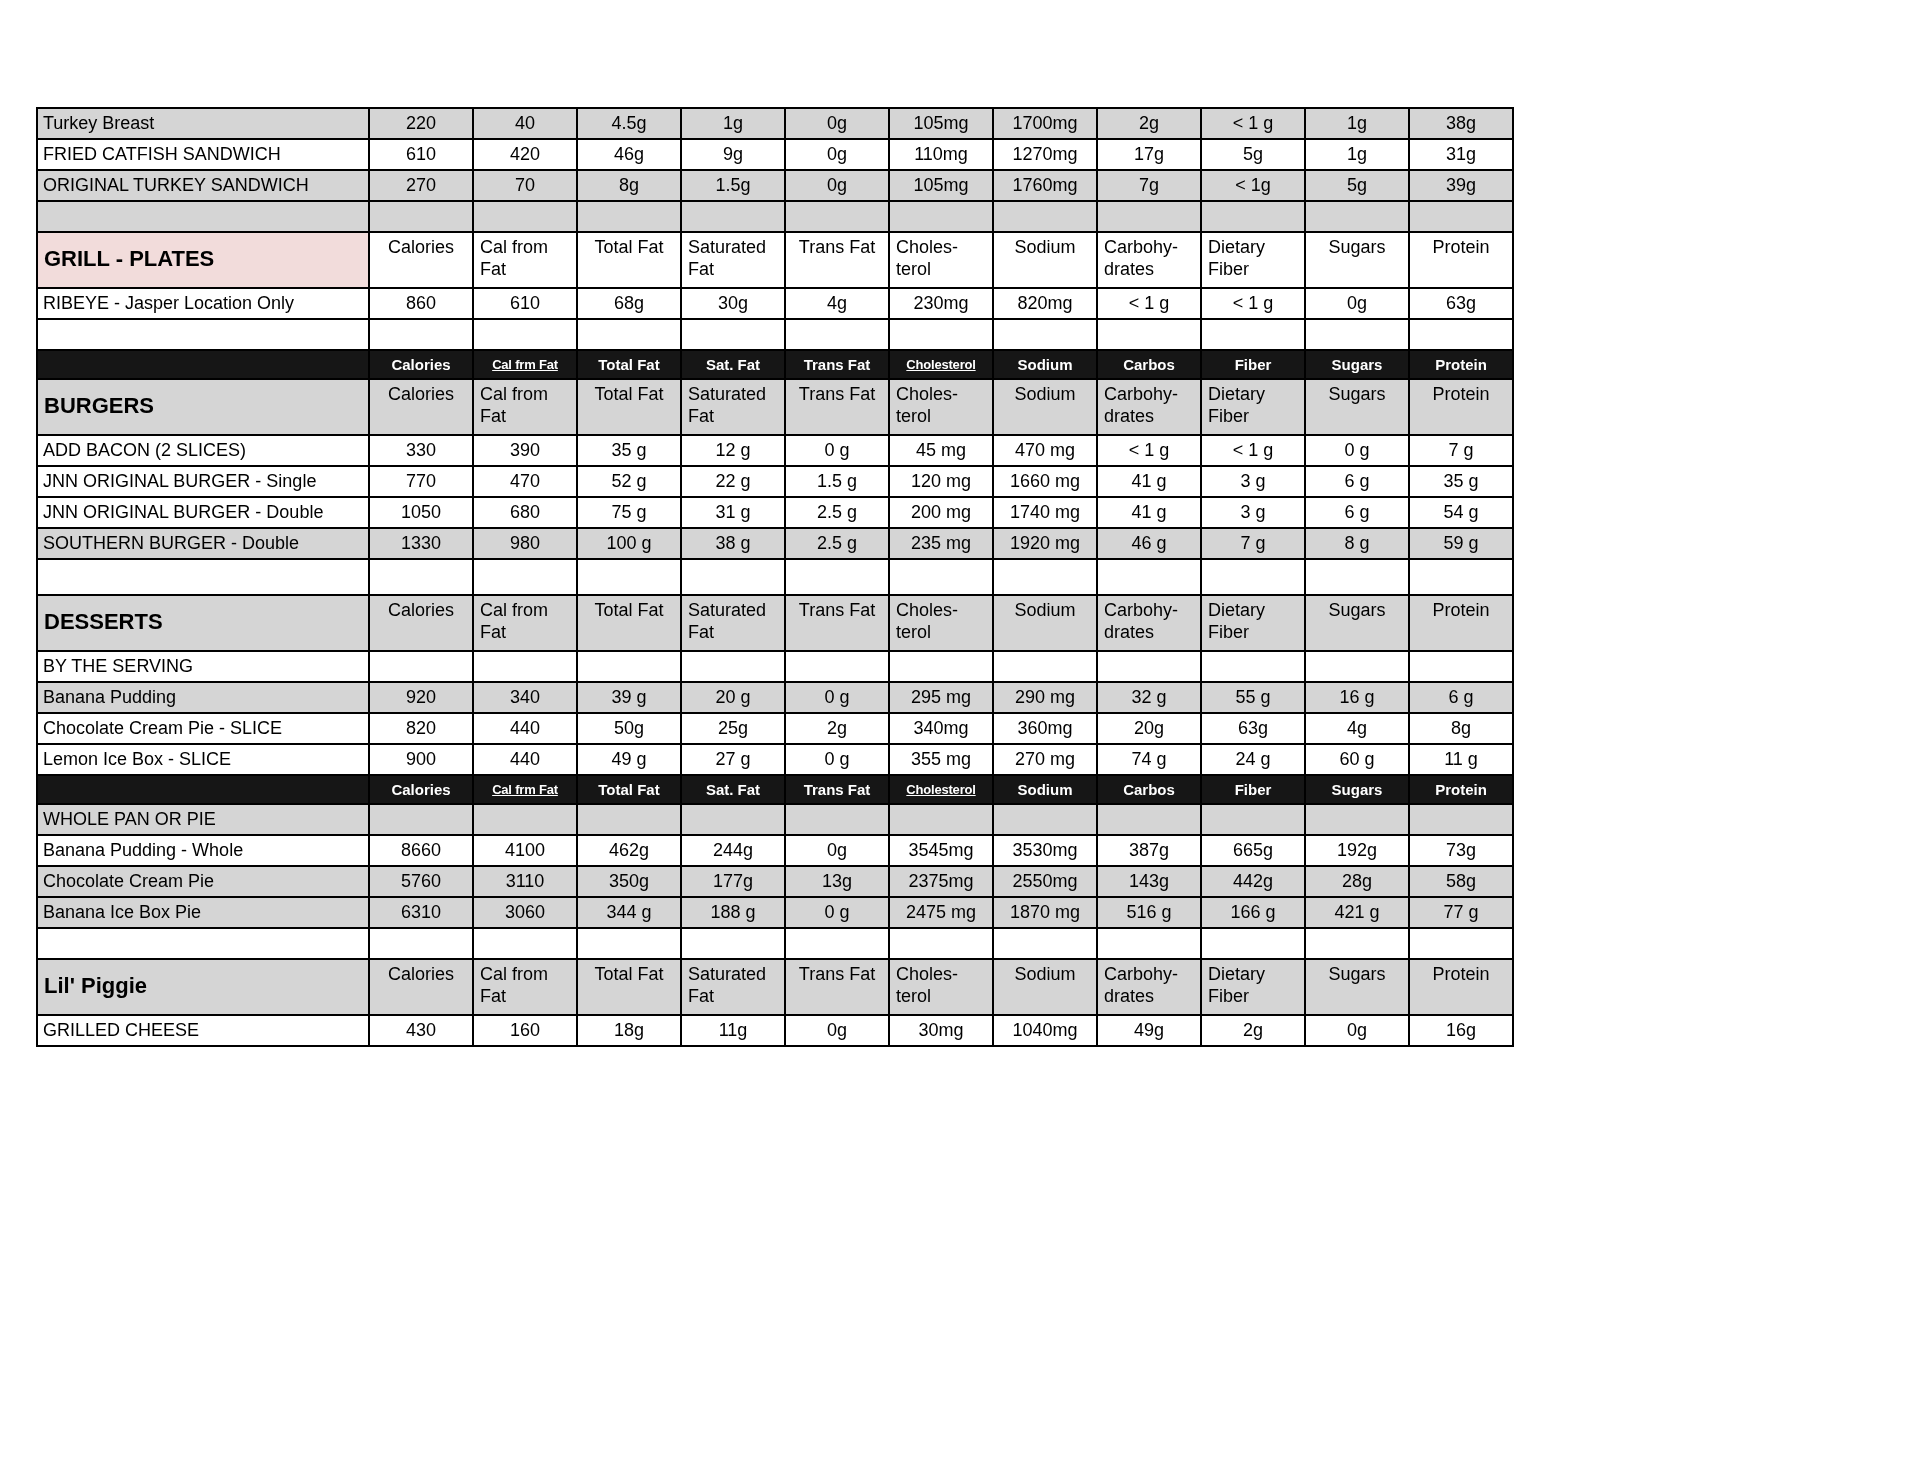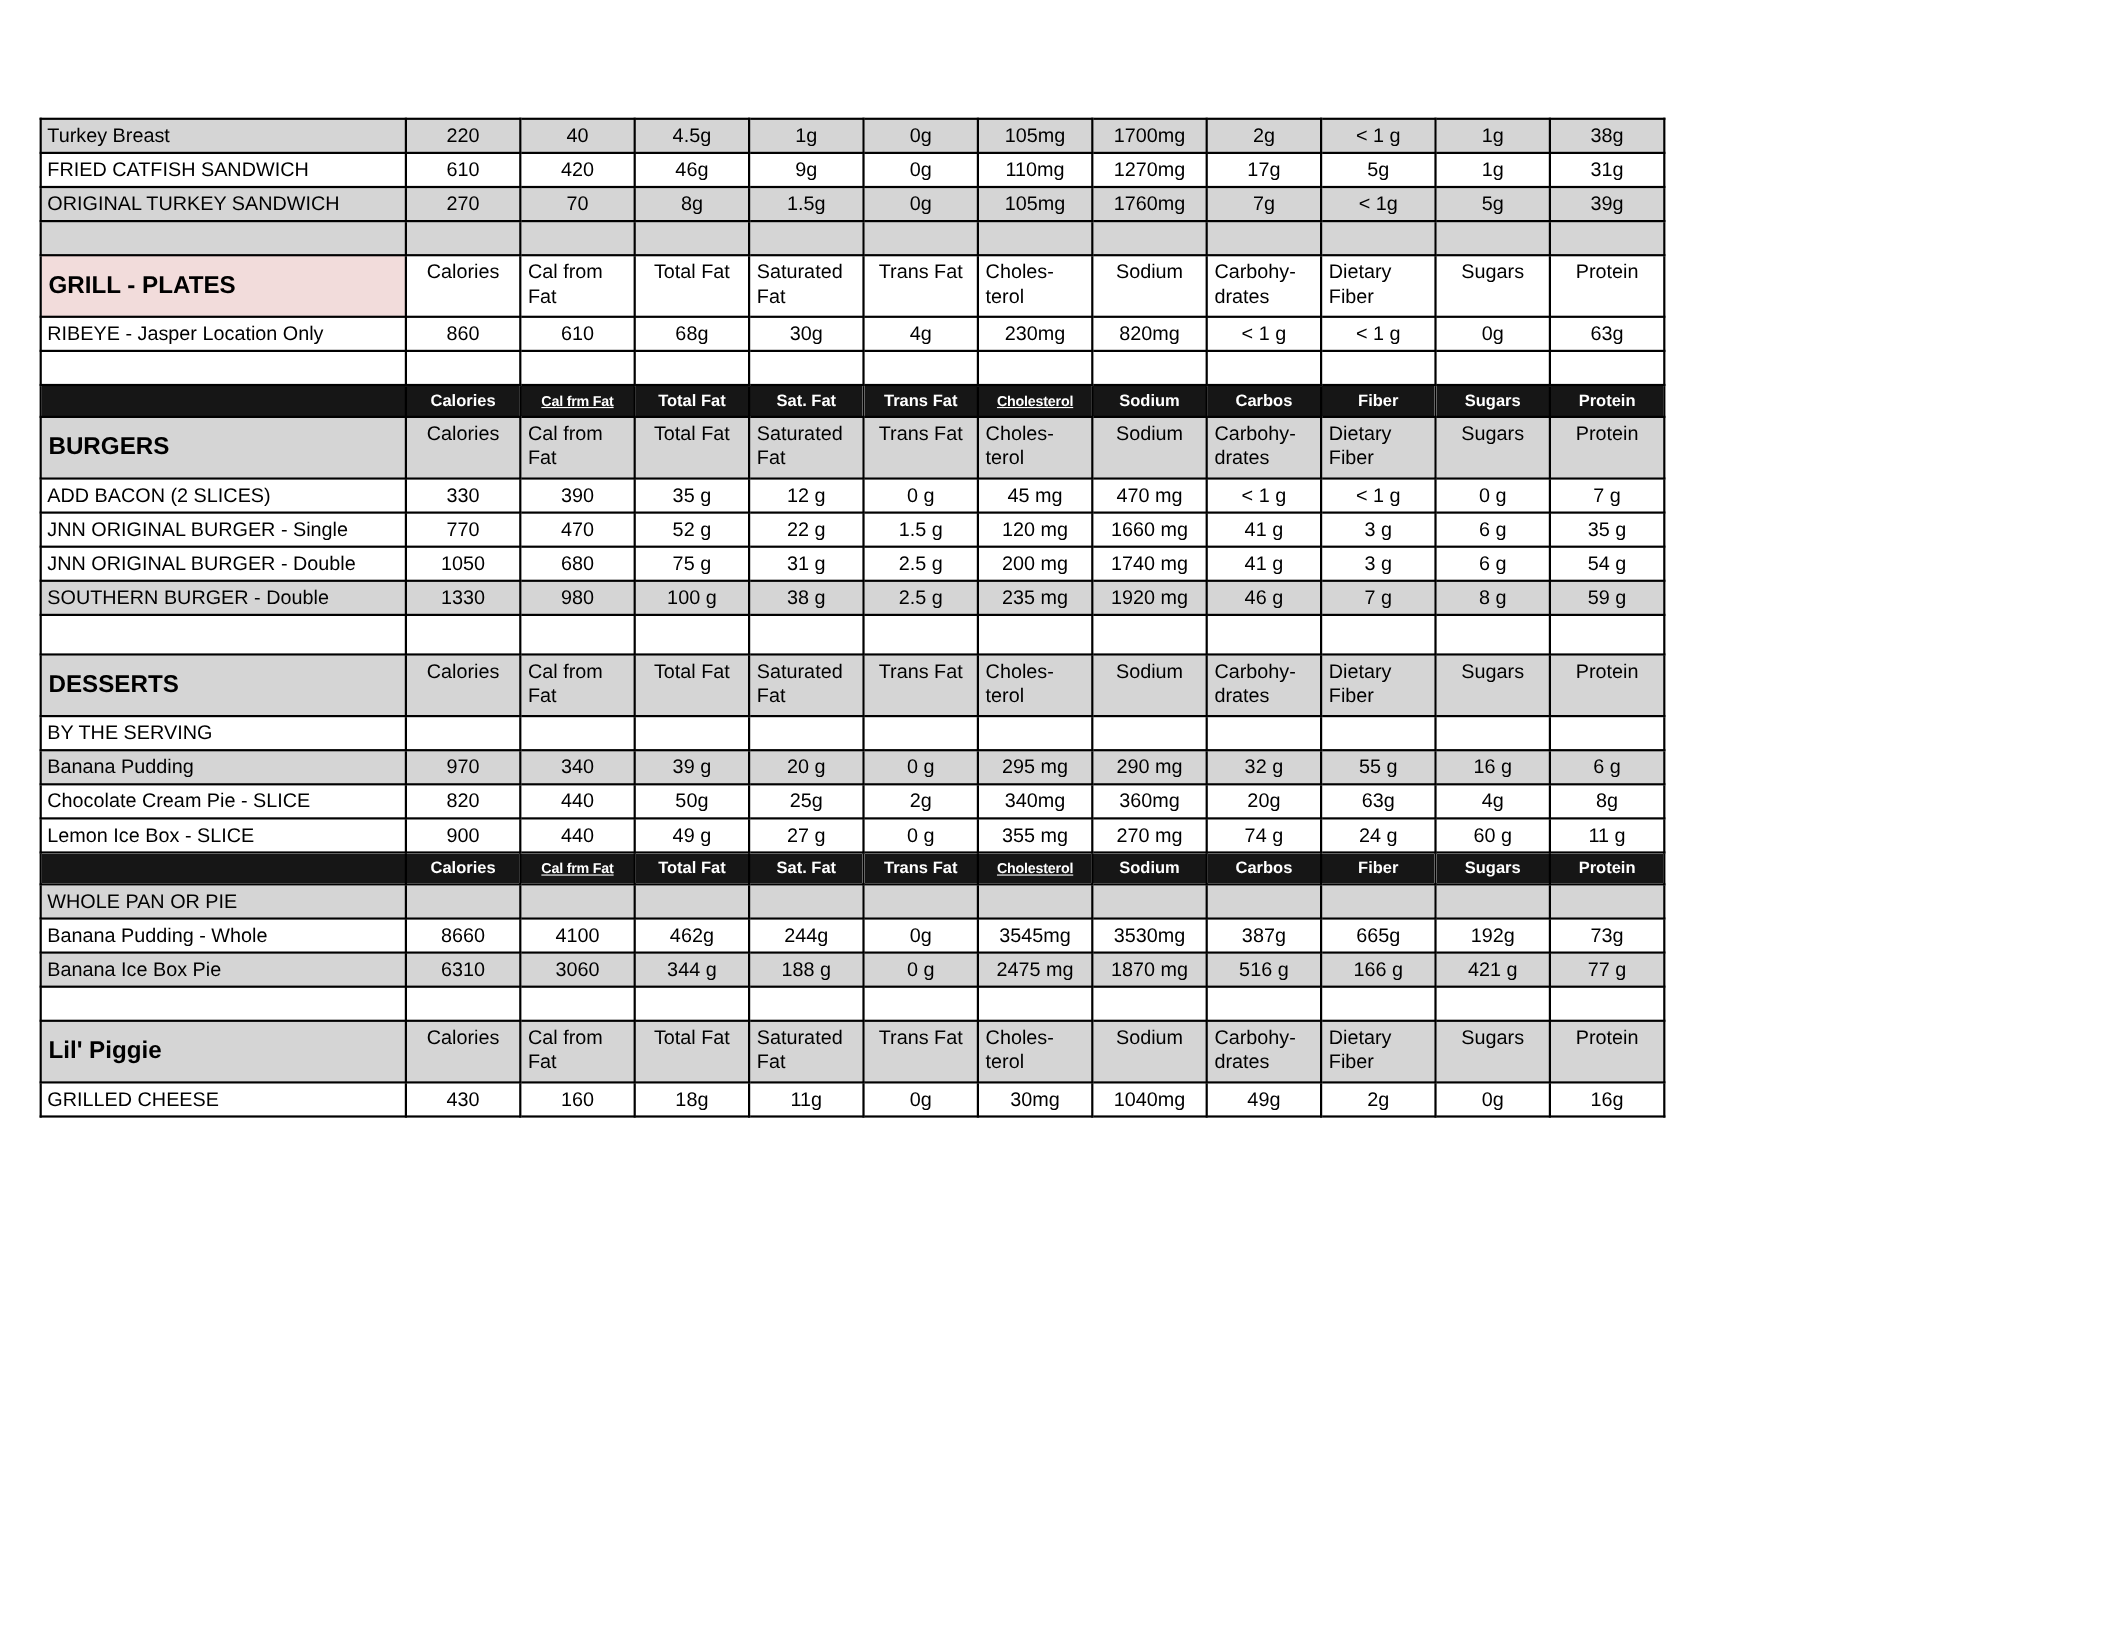--- a/index.html
+++ b/index.html
@@ -326,21 +326,21 @@
           <td class="value-cell"></td>
           <td class="value-cell"></td>
           <td class="value-cell"></td>
           <td class="value-cell"></td>
           <td class="value-cell"></td>
           <td class="value-cell"></td>
           <td class="value-cell"></td>
         </tr>
         <tr class="row-item bg-gray">
           <td class="label-cell">Banana Pudding</td>
-          <td class="value-cell">970</td>
+          <td class="value-cell">920</td>
           <td class="value-cell">340</td>
           <td class="value-cell">39 g</td>
           <td class="value-cell">20 g</td>
           <td class="value-cell">0 g</td>
           <td class="value-cell">295 mg</td>
           <td class="value-cell">290 mg</td>
           <td class="value-cell">32 g</td>
           <td class="value-cell">55 g</td>
           <td class="value-cell">16 g</td>
           <td class="value-cell">6 g</td>
@@ -409,20 +409,34 @@
           <td class="value-cell">244g</td>
           <td class="value-cell">0g</td>
           <td class="value-cell">3545mg</td>
           <td class="value-cell">3530mg</td>
           <td class="value-cell">387g</td>
           <td class="value-cell">665g</td>
           <td class="value-cell">192g</td>
           <td class="value-cell">73g</td>
         </tr>
         <tr class="row-item bg-gray">
+          <td class="label-cell">Chocolate Cream Pie</td>
+          <td class="value-cell">5760</td>
+          <td class="value-cell">3110</td>
+          <td class="value-cell">350g</td>
+          <td class="value-cell">177g</td>
+          <td class="value-cell">13g</td>
+          <td class="value-cell">2375mg</td>
+          <td class="value-cell">2550mg</td>
+          <td class="value-cell">143g</td>
+          <td class="value-cell">442g</td>
+          <td class="value-cell">28g</td>
+          <td class="value-cell">58g</td>
+        </tr>
+        <tr class="row-item bg-gray">
           <td class="label-cell">Banana Ice Box Pie</td>
           <td class="value-cell">6310</td>
           <td class="value-cell">3060</td>
           <td class="value-cell">344 g</td>
           <td class="value-cell">188 g</td>
           <td class="value-cell">0 g</td>
           <td class="value-cell">2475 mg</td>
           <td class="value-cell">1870 mg</td>
           <td class="value-cell">516 g</td>
           <td class="value-cell">166 g</td>

